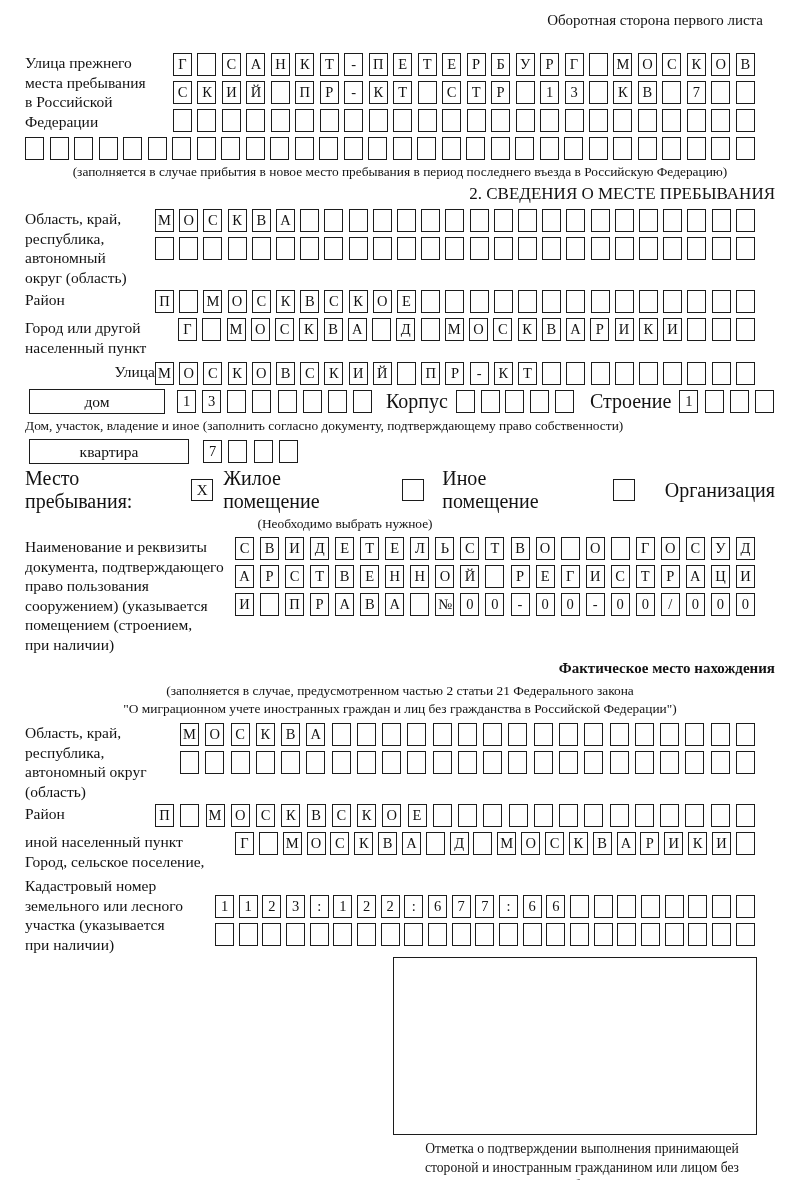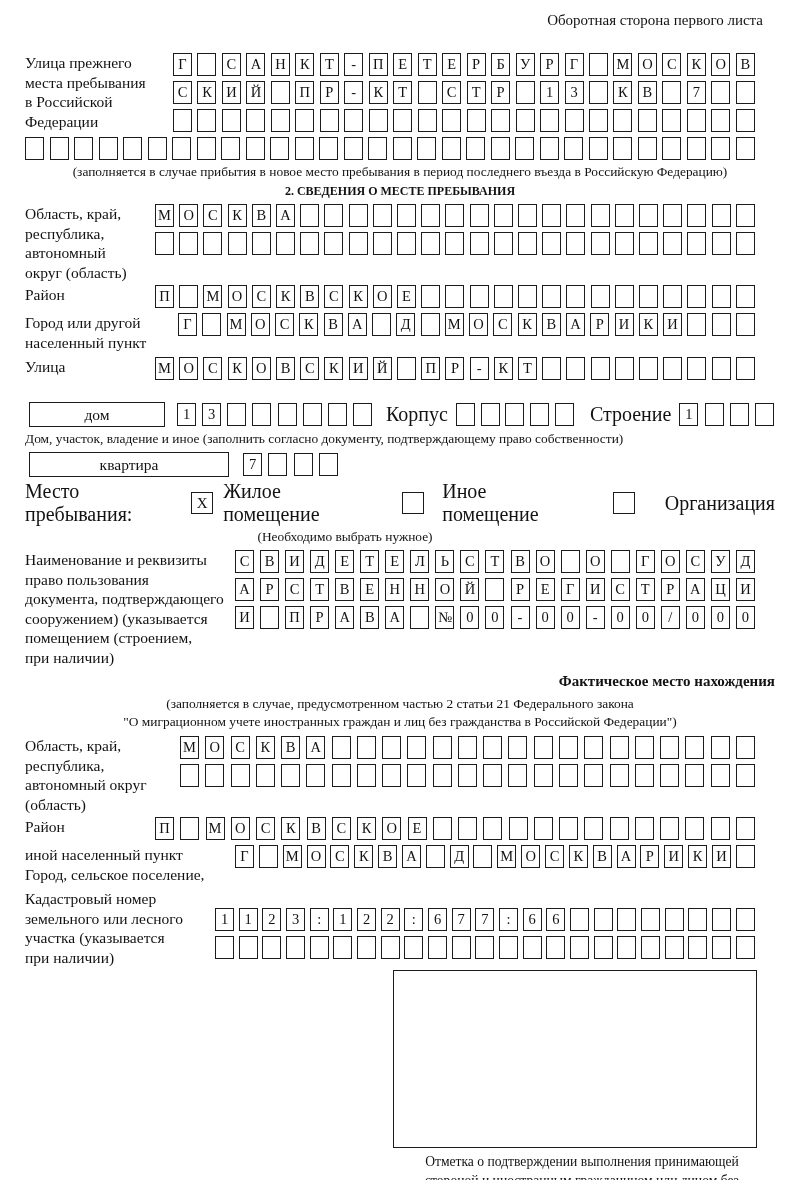--- a/index.html
+++ b/index.html
@@ -39,32 +39,32 @@
 
   .cell {
     width:19px; height:23px; flex:0 0 19px;
     border:1.6px solid #1c1c1c;
     display:flex; align-items:center; justify-content:center;
     font-size:14.5px; line-height:1;
   }
 
   .caption { font-size:13.4px; line-height:18px; }
   .center { text-align:center; }
-  .mb3 { margin-bottom:3px; } .mb4 { margin-bottom:4px; } .mb5 { margin-bottom:5px; } .mb6 { margin-bottom:22px; }
-
-  .sec-title { text-align:center; font-weight:bold; font-size:12px; margin:3px 0 5px 0; }
+  .mb3 { margin-bottom:3px; } .mb4 { margin-bottom:4px; } .mb5 { margin-bottom:5px; } .mb6 { margin-bottom:4px;text-align:right; }
+
+  .sec-title { text-align:right; font-weight:normal; font-size:17px; margin:3px 0 5px 0; }
   .sub-title { text-align:right; font-weight:bold; font-size:15px; margin:6px 0 5px 0; }
 
   .wide-box {
     border:1.6px solid #1c1c1c; height:25px;
     display:flex; align-items:center; justify-content:center;
     font-size:15.5px;
   }
   .wb168 { width:136px; }
-  .wb200 { width:200px; }
+  .wb200 { width:160px; }
 
   .inline-row { display:flex; align-items:center; }
   .inline-lbl { font-size:20px; }
 
   .checkbox {
     width:22px; height:22px; flex:0 0 22px;
     border:1.6px solid #1c1c1c;
     display:flex; align-items:center; justify-content:center;
     font-size:15px;
   }
@@ -414,22 +414,22 @@
     <span class="checkbox" style="margin-right:18px;"></span>
     <span class="inline-lbl" style="margin-right:34px;">Иное помещение</span>
     <span class="checkbox" style="margin-right:30px;"></span>
     <span class="inline-lbl">Организация</span>
   </div>
   <div class="caption stay-note mb4">(Необходимо выбрать нужное)</div>
 
   <div class="flexrow mb4">
     <div class="lbl w210">
       <div>Наименование и реквизиты</div>
+      <div>документа, подтверждающего</div>
       <div>право пользования</div>
-      <div>документа, подтверждающего</div>
       <div>сооружением) (указывается</div>
       <div>помещением (строением,</div>
       <div>при наличии)</div>
     </div>
     <div class="rows">
       <div class="cells cw520">
           <div class="cell">С</div>
           <div class="cell">В</div>
           <div class="cell">И</div>
           <div class="cell">Д</div>

